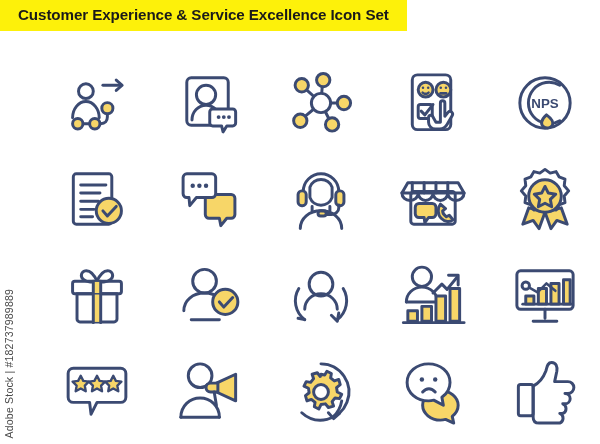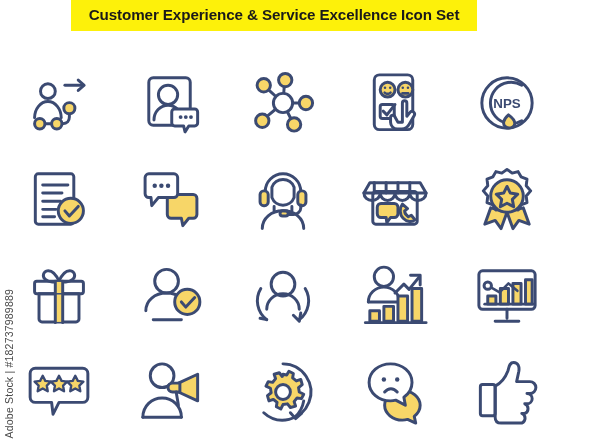--- a/index.html
+++ b/index.html
@@ -17,21 +17,21 @@
 
   
   .banner-wrap {
     position: absolute;
     top: 0;
     left: 0;
     width: 548px;
     height: 55px;
     display: flex;
     align-items: flex-start;
-    justify-content: center;
+    justify-content: flex-start;
   }
   .banner {
     background: #fdf10a;
     padding: 6px 18px 7px 18px;
     text-align: center;
     line-height: 1.17;
   }
   .banner-line {
     font-size: 15.2px;
     font-weight: bold;
@@ -48,21 +48,21 @@
     left: 22px;
     width: 560px;
     height: 385px;
     display: grid;
     grid-template-columns: repeat(5, 1fr);
     grid-template-rows: repeat(4, 1fr);
   }
   .cell {
     display: flex;
     align-items: center;
-    justify-content: flex-start;
+    justify-content: flex-end;
   }
   .cell svg {
     width: 74px;
     height: 74px;
     display: block;
   }
   .ln {
     fill: none;
     stroke: #3b4a72;
     stroke-width: 4;

